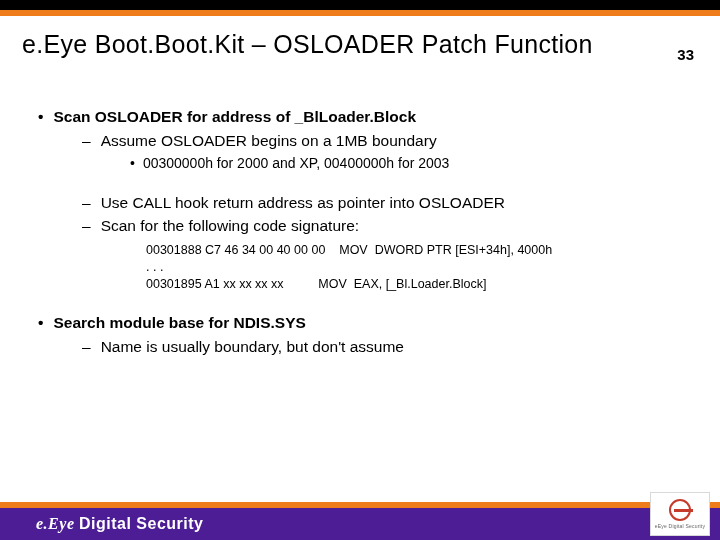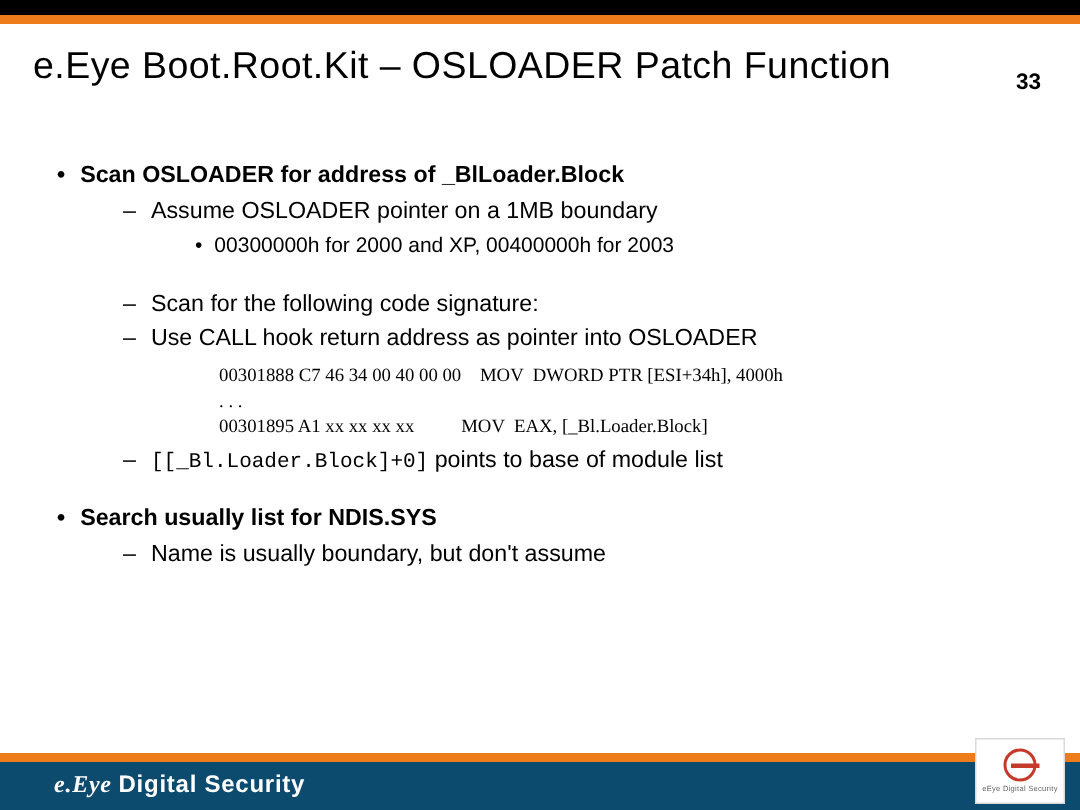--- a/index.html
+++ b/index.html
@@ -10,72 +10,69 @@
   .title { font-size: 25px; font-weight: 400; color: #000; flex: 1; letter-spacing: 0.3px; }
   .slidenum { font-size: 15px; font-weight: 700; color: #000; margin-top: 16px; margin-right: 4px; }
   .content { padding: 44px 51px 0 38px; font-size: 15.5px; color: #000; line-height: 1.28; }
   .b1 { margin-bottom: 4px; }
   .b1-text { font-weight: 700; }
   .dot::before { content: "•"; margin-right: 10px; }
   .b2 { margin-left: 44px; margin-top: 4px; }
   .dash::before { content: "–"; margin-right: 10px; }
   .b3 { margin-left: 92px; margin-top: 4px; margin-bottom: 20px; font-size: 14px; }
   .b3 .dot::before { margin-right: 8px; }
-  .code-block { margin-left: 108px; margin-top: 6px; margin-bottom: 2px; font-family: Liberation Serif, serif; font-size: 12.5px; white-space: pre; line-height: 1.35; }
+  .code-block { margin-left: 108px; margin-top: 6px; margin-bottom: 2px; font-family: Liberation Sans, sans-serif; font-size: 12.5px; white-space: pre; line-height: 1.35; }
   .mono { font-family: "Courier New", monospace; font-size: 14px; }
   .spacer { height: 18px; }
   .bottom-wrap { position: absolute; left: 0; right: 0; bottom: 0; }
   .bot-orange { background: #ee7c1b; height: 6px; width: 100%; }
-  .bot-black { background: #0c4a6e; height: 32px; width: 100%; display: flex; align-items: center; padding-left: 36px; position: relative; }
+  .bot-black { background: #4c1d95; height: 32px; width: 100%; display: flex; align-items: center; padding-left: 36px; position: relative; }
   .brand { color: #fff; font-family: Georgia, "Times New Roman", serif; font-style: italic; font-weight: 700; font-size: 16px; letter-spacing: 0.5px; }
   .brand .nonital { font-style: normal; font-family: Arial, sans-serif; font-weight: 700; }
   .logo-box { position: absolute; right: 10px; bottom: 4px; width: 60px; height: 44px; background: #fff; border: 1px solid #d9d9d9; display: flex; flex-direction: column; align-items: center; justify-content: center; }
   .logo-e { width: 22px; height: 22px; border: 2.5px solid #c63a2b; border-radius: 50%; position: relative; margin-bottom: 2px; }
   .logo-e::after { content: ""; position: absolute; left: 3px; right: -4px; top: 8px; height: 2.5px; background: #c63a2b; }
   .logo-txt { font-size: 5px; color: #666; letter-spacing: 0.2px; }
 </style>
 </head>
 <body>
 
 <div class="top-black"></div>
 <div class="top-orange"></div>
 
 <div class="header-row">
-  <div class="title">e.Eye Boot.Root.Kit – OSLOADER Patch Function</div>
+  <div class="title">e.Eye Boot.Boot.Kit – OSLOADER Patch Function</div>
   <div class="slidenum">33</div>
 </div>
 
 <div class="content">
 
   <div class="b1">
     <span class="dot b1-text">Scan OSLOADER for address of _BlLoader.Block</span>
   </div>
   <div class="b2">
-    <span class="dash">Assume OSLOADER pointer on a 1MB boundary</span>
+    <span class="dash">Assume OSLOADER begins on a 1MB boundary</span>
   </div>
   <div class="b3">
     <span class="dot">00300000h for 2000 and XP, 00400000h for 2003</span>
   </div>
   <div class="b2">
-    <span class="dash">Scan for the following code signature:</span>
+    <span class="dash">Use CALL hook return address as pointer into OSLOADER</span>
   </div>
   <div class="b2">
-    <span class="dash">Use CALL hook return address as pointer into OSLOADER</span>
+    <span class="dash">Scan for the following code signature:</span>
   </div>
   <div class="code-block">00301888 C7 46 34 00 40 00 00    MOV  DWORD PTR [ESI+34h], 4000h
 . . .
 00301895 A1 xx xx xx xx          MOV  EAX, [_Bl.Loader.Block]</div>
-  <div class="b2">
-    <span class="dash"></span><span class="mono">[[_Bl.Loader.Block]+0]</span><span> points to base of module list</span>
-  </div>
 
   <div class="spacer"></div>
 
   <div class="b1">
-    <span class="dot b1-text">Search usually list for NDIS.SYS</span>
+    <span class="dot b1-text">Search module base for NDIS.SYS</span>
   </div>
   <div class="b2">
     <span class="dash">Name is usually boundary, but don't assume</span>
   </div>
 
 </div>
 
 <div class="bottom-wrap">
   <div class="bot-orange"></div>
   <div class="bot-black">

